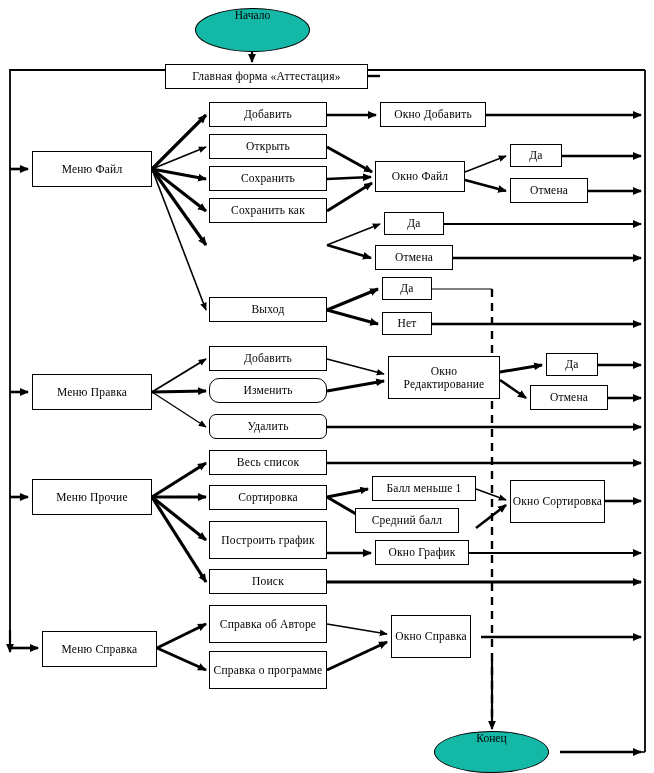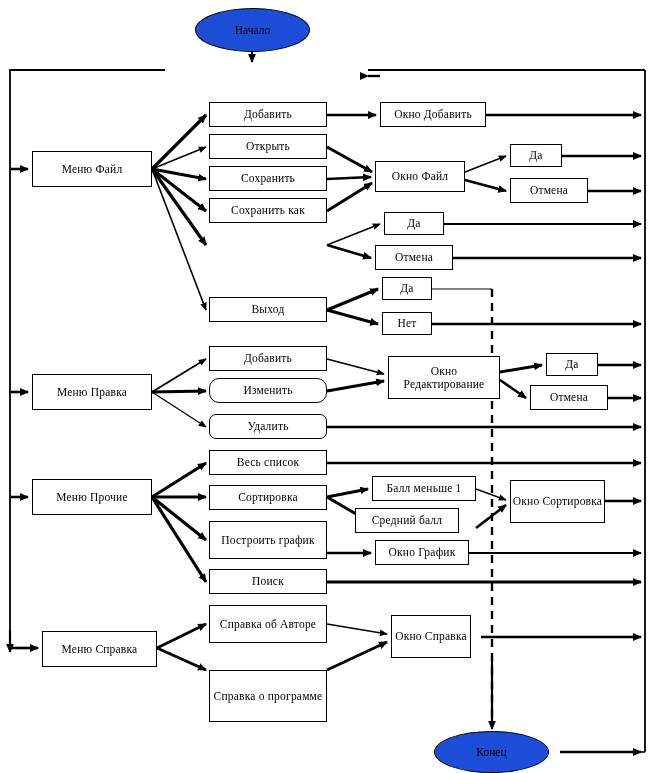--- a/index.html
+++ b/index.html
@@ -35,23 +35,22 @@
     line-height: 13px;
     color: #000;
     letter-spacing: .2px;
     z-index: 3;
   }
   .term {
     position: absolute;
     box-sizing: border-box;
     border: 1.2px solid #000;
     border-radius: 50%;
-    background: #1d4ed8;
+    background: #14b8a6;
     display: flex;
-    align-items: center;
     justify-content: center;
     text-align: center;
     font-size: 11.5px;
     color: #000;
     z-index: 3;
   }
 </style>
 </head>
 <body>
 
@@ -160,20 +159,23 @@
     </g>
   </svg>
 
   <div class="term" style="left:195px; top:8px; width:115px; height:44px;">
     <span>Начало</span>
   </div>
   <div class="term" style="left:434px; top:731px; width:115px; height:42px;">
     <span>Конец</span>
   </div>
 
+  <div class="node" style="left:165px; top:64px; width:203px; height:25px;">
+    <span>Главная форма «Аттестация»</span>
+  </div>
 
   <div class="node" style="left:32px; top:151px; width:120px; height:36px;">
     <span>Меню Файл</span>
   </div>
   <div class="node" style="left:32px; top:374px; width:120px; height:36px;">
     <span>Меню Правка</span>
   </div>
   <div class="node" style="left:32px; top:479px; width:120px; height:36px;">
     <span>Меню Прочие</span>
   </div>
@@ -216,21 +218,21 @@
   <div class="node" style="left:209px; top:521px; width:118px; height:38px;">
     <span>Построить график</span>
   </div>
   <div class="node" style="left:209px; top:569px; width:118px; height:25px;">
     <span>Поиск</span>
   </div>
 
   <div class="node" style="left:209px; top:605px; width:118px; height:38px;">
     <span>Справка об Авторе</span>
   </div>
-  <div class="node" style="left:209px; top:670px; width:118px; height:52px;">
+  <div class="node" style="left:209px; top:651px; width:118px; height:38px;">
     <span>Справка о программе</span>
   </div>
 
   <div class="node" style="left:380px; top:102px; width:106px; height:25px;">
     <span>Окно Добавить</span>
   </div>
   <div class="node" style="left:375px; top:161px; width:90px; height:31px;">
     <span>Окно Файл</span>
   </div>
   <div class="node" style="left:384px; top:212px; width:60px; height:23px;">

